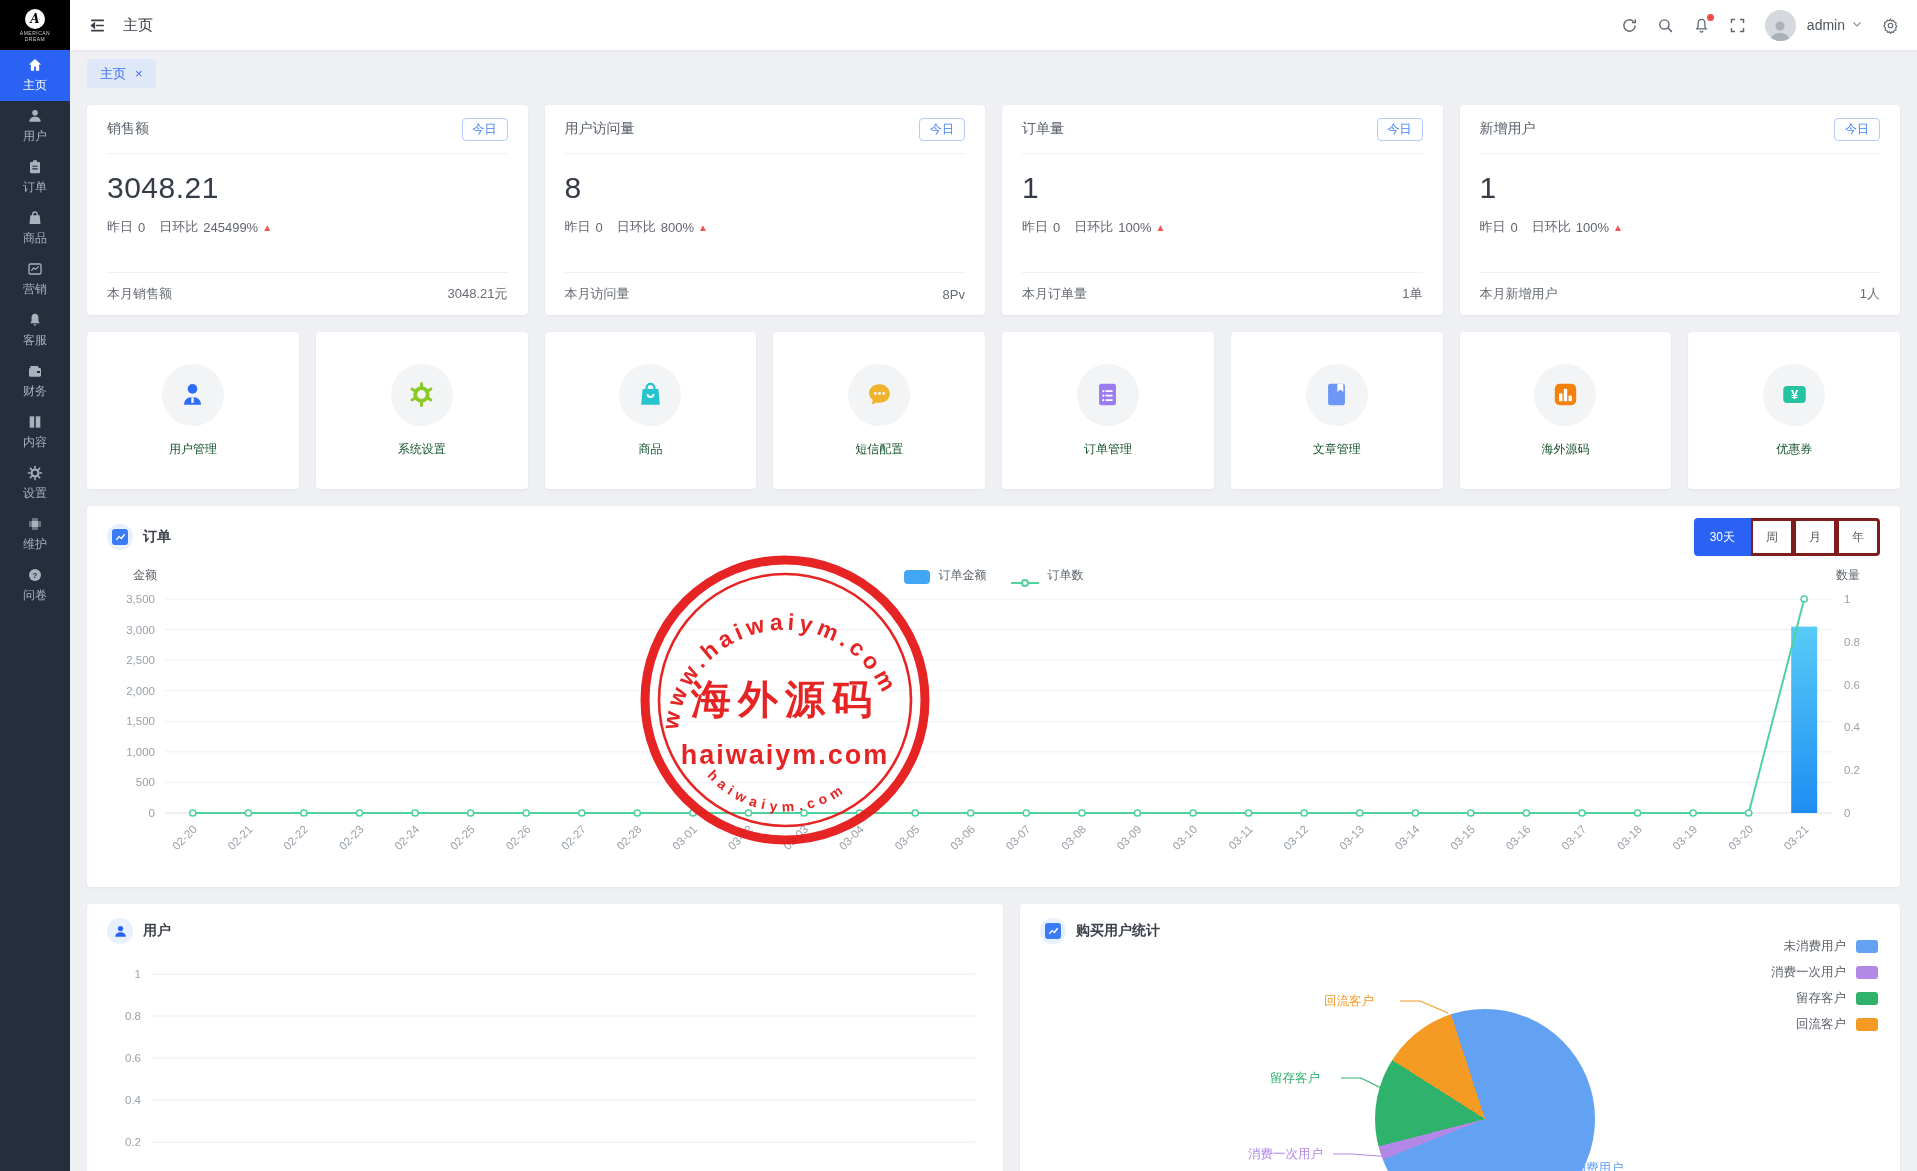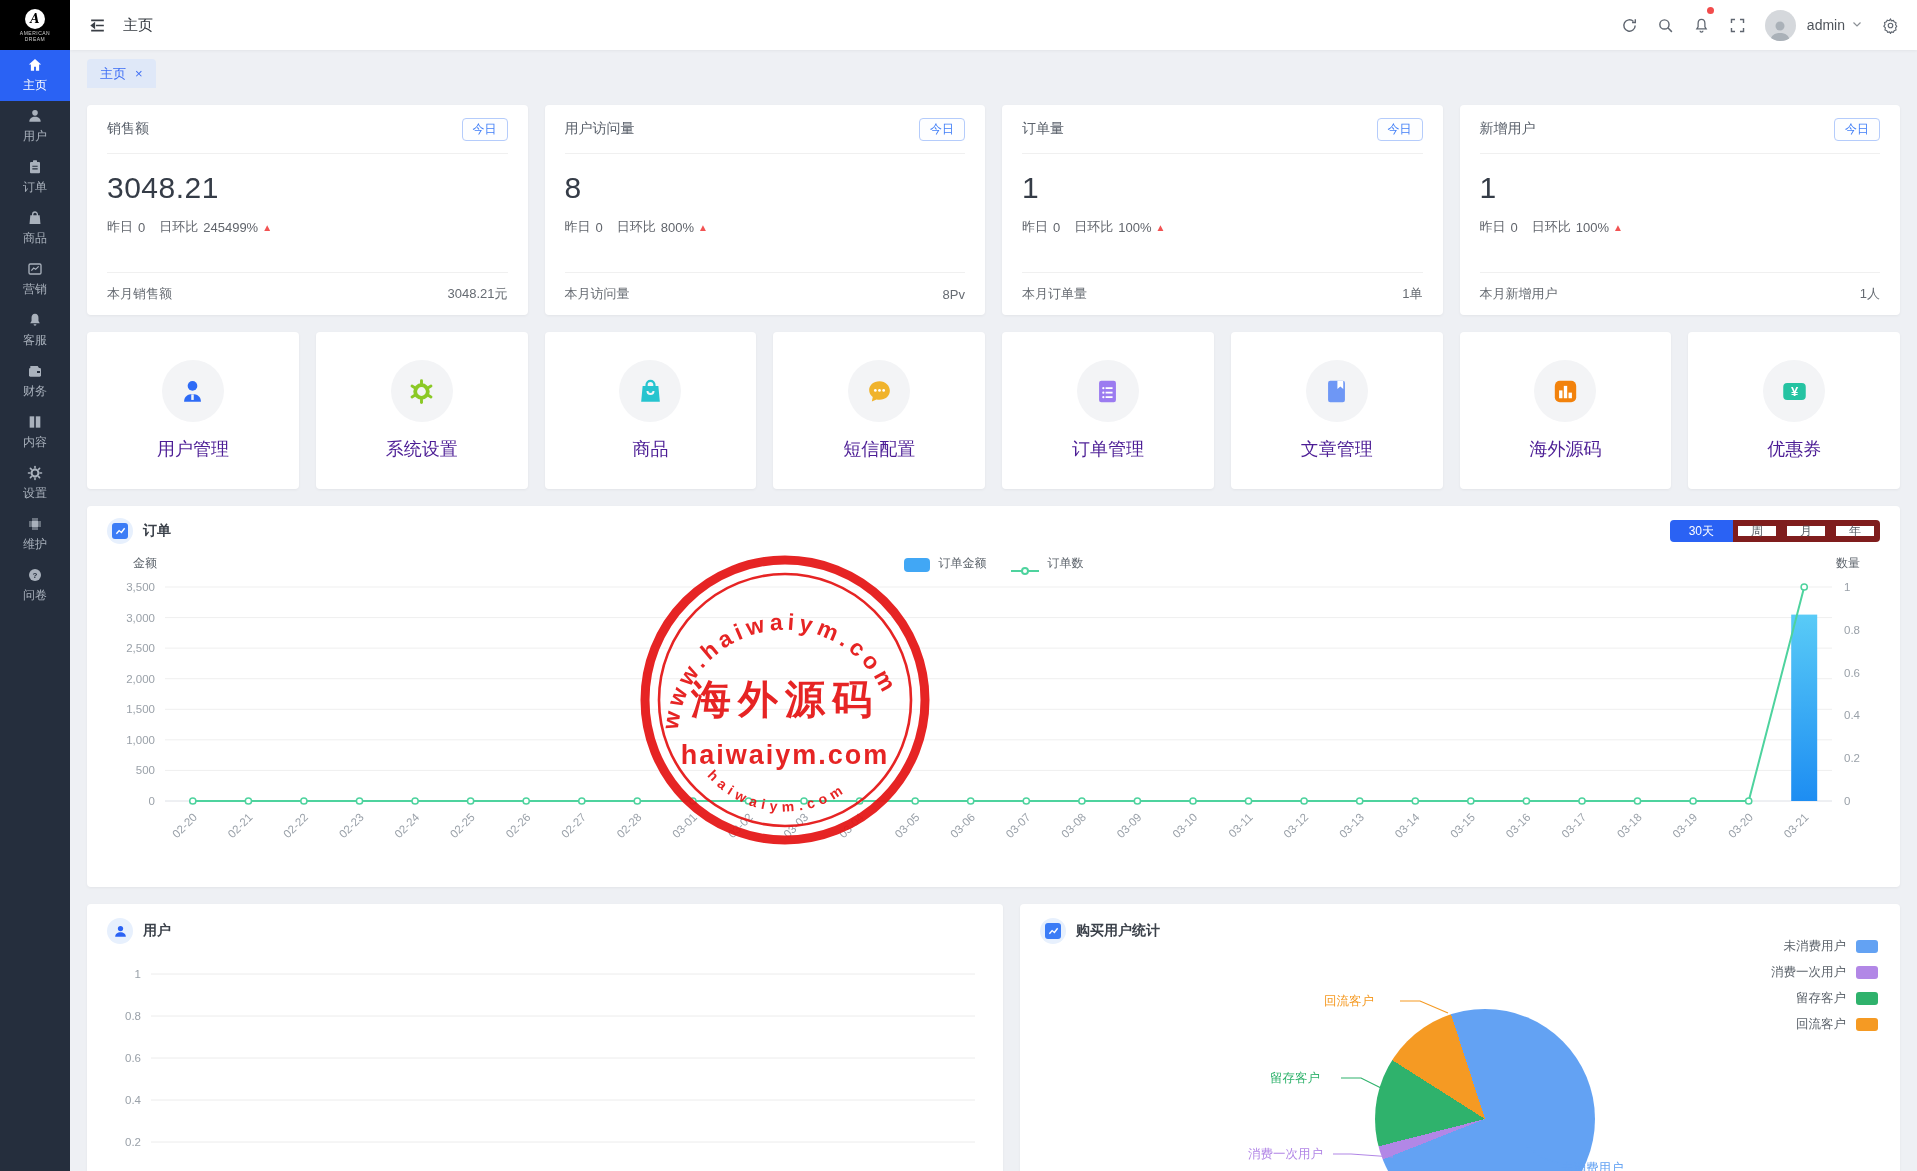--- a/index.html
+++ b/index.html
@@ -13,21 +13,21 @@
   .nav-item{height:51px;display:flex;flex-direction:column;align-items:center;justify-content:center;gap:4px;color:#a9b1bc;cursor:pointer}
   .nav-item.active{background:#2a62f4;color:#fff}
   .nav-item svg{width:16px;height:16px;display:block}
   .nav-label{font-size:12px}
   
   .main{flex:1;display:flex;flex-direction:column;min-width:0}
   .topbar{height:50px;background:#fff;display:flex;align-items:center;padding:0 18px;box-shadow:0 1px 3px rgba(0,0,0,.05);position:relative;z-index:3}
   .hamburger{cursor:pointer;color:#3a3f46;display:flex}
   .hamburger svg{width:19px;height:19px}
   .breadcrumb{font-size:15px;color:#33383f;margin-left:16px}
-  .topbar-right{margin-left:auto;display:flex;gap:19px;color:#5f6670}
+  .topbar-right{margin-left:auto;display:flex;align-items:center;gap:19px;color:#5f6670}
   .icon-btn{cursor:pointer;display:flex;align-items:center}
   .icon-btn svg{width:17px;height:17px}
   .bell-wrap{position:relative}
   .bell-dot{position:absolute;top:-3px;right:-4px;width:7px;height:7px;background:#f24b4b;border-radius:50%}
   .avatar{width:31px;height:31px;border-radius:50%;background:#d5d8dc;overflow:hidden;display:flex;align-items:flex-end;justify-content:center;cursor:pointer}
   .avatar svg{width:24px;height:24px}
   .admin-wrap{display:flex;align-items:center;gap:6px;cursor:pointer;margin-left:-8px}
   .admin-name{font-size:14px;color:#50555c}
   .caret svg{width:12px;height:12px;color:#8b9096}
   
@@ -46,32 +46,32 @@
   .stat-sub{font-size:13px;color:#61656c;margin-top:13px;display:flex;align-items:center}
   .stat-sub .sp{margin-right:5px}
   .stat-sub .gap{width:14px}
   .up-arrow{color:#f25353;font-size:10px;margin-left:4px}
   .stat-foot{margin-top:auto;height:43px;border-top:1px solid #f0f0f0;display:flex;align-items:center;justify-content:space-between;font-size:13px;color:#666b72}
   
   .quick-row{display:flex;gap:17px;margin-top:17px}
   .quick-card{flex:1;height:157px;display:flex;flex-direction:column;align-items:center;justify-content:center;gap:15px;cursor:pointer}
   .quick-circle{width:62px;height:62px;border-radius:50%;background:#f3f4f6;display:flex;align-items:center;justify-content:center}
   .quick-circle svg{width:27px;height:27px}
-  .quick-label{font-size:18px;color:#4c1d95}
+  .quick-label{font-size:12px;color:#14532d}
   
   .order-card{position:relative;margin-top:17px;height:381px;padding:12px 20px}
   .order-head{display:flex;align-items:center;justify-content:space-between}
   .card-title-wrap{display:flex;align-items:center;gap:10px}
   .icon-badge{width:26px;height:26px;border-radius:50%;background:#e7f0fd;display:flex;align-items:center;justify-content:center}
   .mini-sq{width:16px;height:16px;background:#3b7cf6;border-radius:3px;display:flex;align-items:center;justify-content:center}
   .mini-sq svg{width:11px;height:11px}
   .icon-badge > svg{width:15px;height:15px;color:#2a62f4}
   .card-title{font-size:14px;color:#3b414a;font-weight:700}
   .range-group{display:flex}
-  .range-btn{height:22px;min-width:44px;padding:4px 13px;border:6px solid #7f1d1d;background:#fff;color:#565c64;font-size:12px;display:flex;align-items:center;justify-content:center;margin-left:-1px;cursor:pointer}
+  .range-btn{height:22px;min-width:44px;padding:16px 13px;border:3px solid #7f1d1d;background:#fff;color:#565c64;font-size:12px;display:flex;align-items:center;justify-content:center;margin-left:-1px;cursor:pointer}
   .range-btn:first-child{border-radius:4px 0 0 4px}
   .range-btn:last-child{border-radius:0 4px 4px 0}
   .range-btn.active{background:#2a62f4;border-color:#2a62f4;color:#fff;z-index:1}
   .legend-axis-row{display:flex;align-items:center;margin-top:9px;position:relative;height:20px}
   .axis-label{font-size:12px;color:#5d646c;position:absolute;top:2px}
   .axis-label.left{left:26px}
   .axis-label.right{right:20px}
   .legend-center{margin:0 auto;display:flex;gap:24px;align-items:center}
   .lg-item{display:flex;align-items:flex-end;gap:9px;font-size:12px;color:#5d646c;cursor:pointer}
   .lg-bar{width:26px;height:14px;border-radius:4px;background:#41a7f5}

